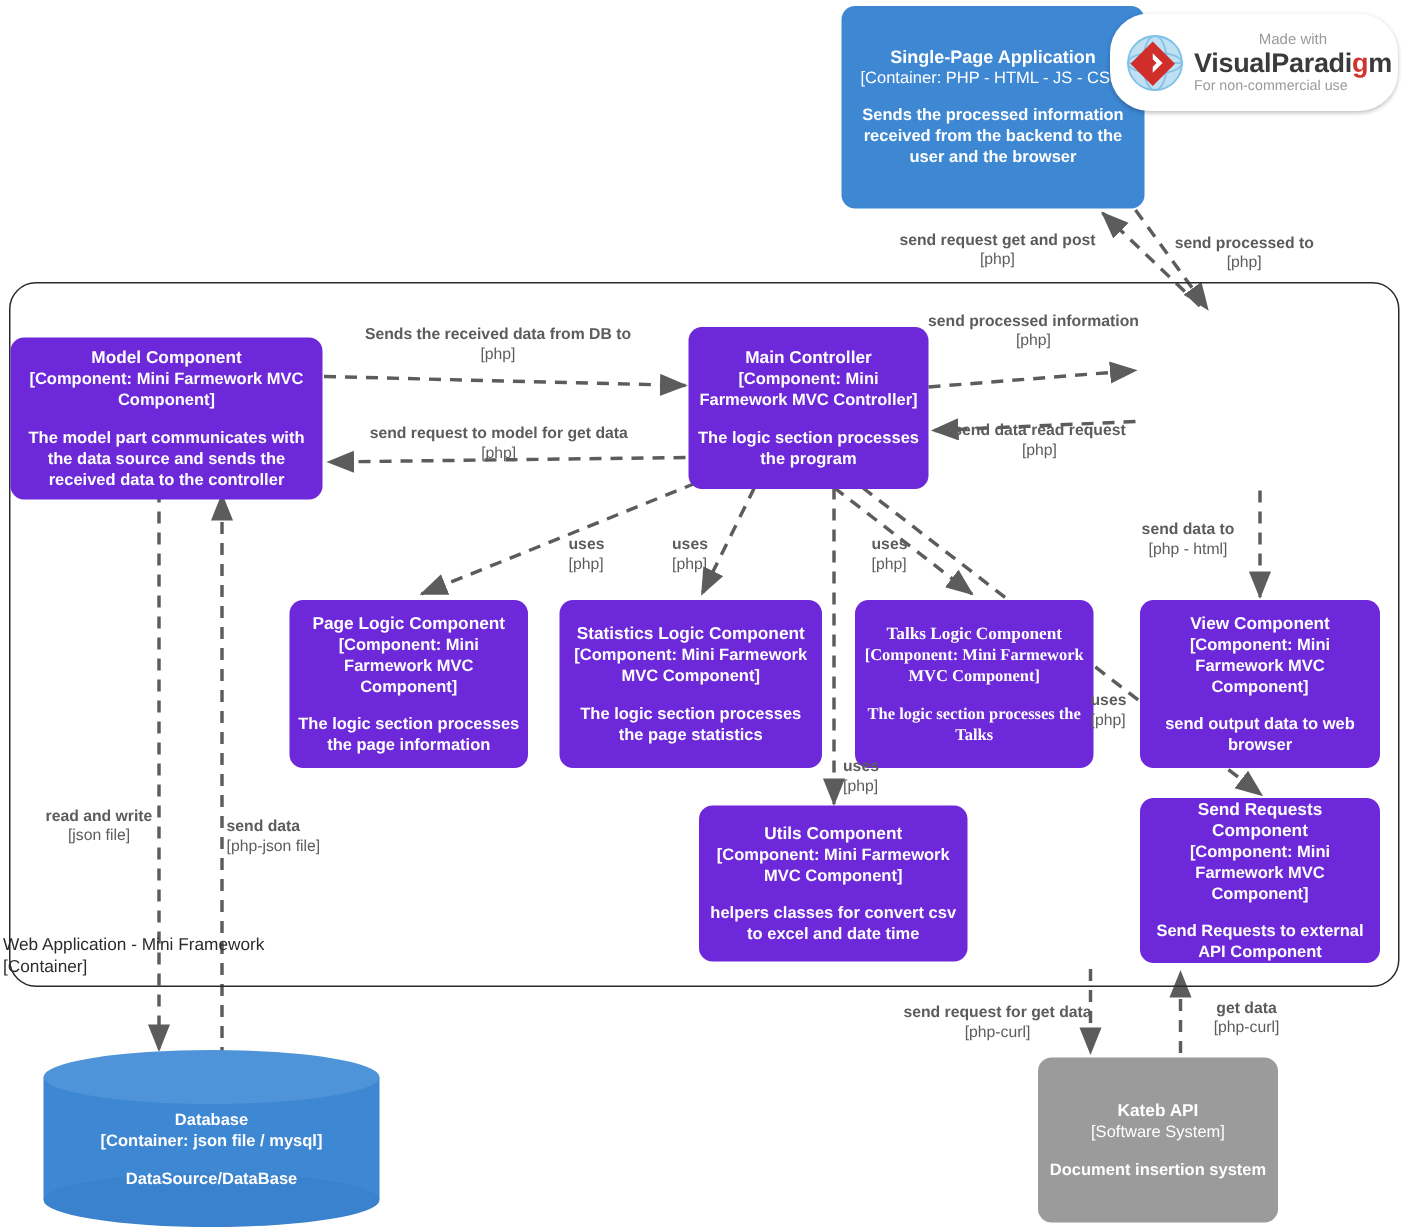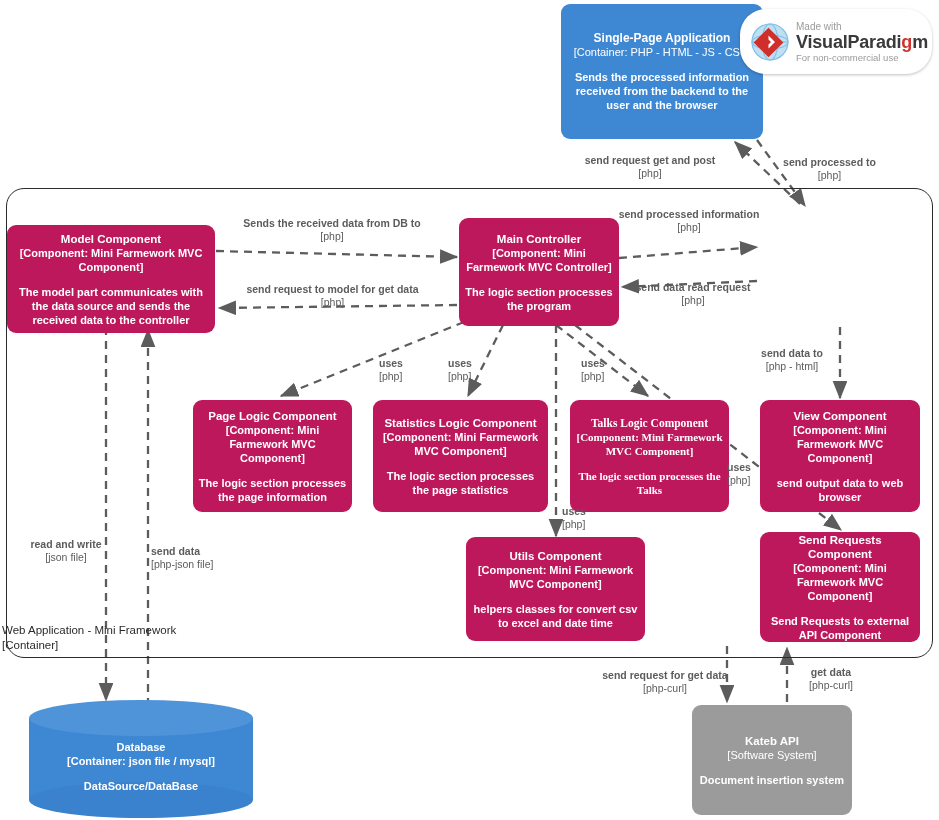--- a/index.html
+++ b/index.html
@@ -3,21 +3,21 @@
 <meta charset="utf-8">
 <style>
   html,body{margin:0;padding:0;background:#ffffff;}
   body{font-family:"Liberation Sans",sans-serif;}
   #stage{position:relative;width:939px;height:820px;overflow:hidden;background:#fff;}
   #edges{position:absolute;left:0;top:0;width:939px;height:820px;}
 
   .node{position:absolute;box-sizing:border-box;border-radius:9px;
         color:#ffffff;text-align:center;display:flex;flex-direction:column;
         align-items:center;justify-content:center;padding:6px 5px;}
-  .node.blue{background:#be185d;}
+  .node.blue{background:#6d28d9;}
   .node.darkblue{background:#3d87d3;}
   .node.gray{background:#9b9b9b;}
   .node .n-title{font-weight:bold;font-size:11.5px;line-height:14px;}
   .node .n-tech{font-size:11px;line-height:14px;}
   .node .n-desc{font-size:11px;line-height:14px;margin-top:11px;}
   .node.darkblue .n-title{font-size:12px;text-align:right;}
   .node.darkblue .n-desc{font-weight:bold;}
   .node.gray .n-title{font-size:11.5px;}
   .node.gray .n-desc{font-weight:bold;}
   .node.blue .n-title,.node.blue .n-tech,.node.blue .n-desc{font-weight:bold;}
@@ -46,21 +46,21 @@
       font-weight:bold;text-align:center;white-space:nowrap;}
   .elabel .tech{font-weight:normal;display:block;}
   .elabel.lleft{text-align:left;}
 
   
   .wm{position:absolute;background:#ffffff;border-radius:26px;
       box-shadow:0 1px 3px rgba(0,0,0,.25);display:flex;align-items:center;
       padding:0 14px 0 8px;box-sizing:border-box;}
   .wm-globe{position:relative;width:44px;height:44px;flex:0 0 44px;}
   .wm-text{margin-left:4px;}
-  .wm-made{font-size:10px;color:#9a9a9a;line-height:11px;}
+  .wm-made{font-size:10px;color:#9a9a9a;line-height:11px;text-align:center;}
   .wm-main{font-size:18px;font-weight:bold;color:#3a3a3a;line-height:20px;
       letter-spacing:-.2px;}
   .wm-main .vp-g{color:#d1322c;}
   .wm-sub{font-size:9.5px;color:#9a9a9a;line-height:11px;}
 </style>
 </head>
 <body>
 
 <div id="stage">
 
@@ -177,21 +177,21 @@
     <div class="db-rect" style="height:82px;"></div>
     <div class="db-bot" style="top:82px;"></div>
     <div class="db-top"></div>
     <div class="db-label" style="top:40px;">
       <div class="t">Database</div>
       <div class="t">[Container: json file / mysql]</div>
       <div class="d">DataSource/DataBase</div>
     </div>
   </div>
 
-  <div class="elabel" style="left:570px;top:154px;width:160px;">
+  <div class="elabel" style="left:585px;top:154px;width:160px;">
     <span>send request get and post</span>
     <span class="tech">[php]</span>
   </div>
 
   <div class="elabel" style="left:762px;top:156px;width:135px;">
     <span>send processed to</span>
     <span class="tech">[php]</span>
   </div>
 
   <div class="elabel" style="left:232px;top:217px;width:200px;">

